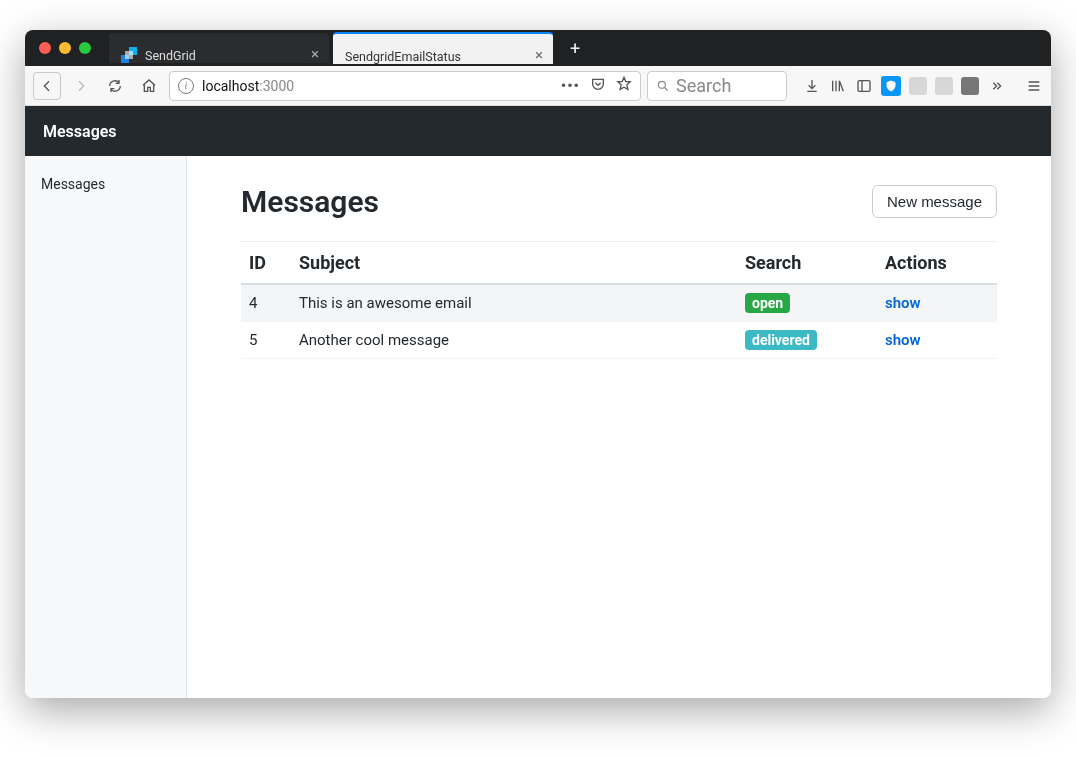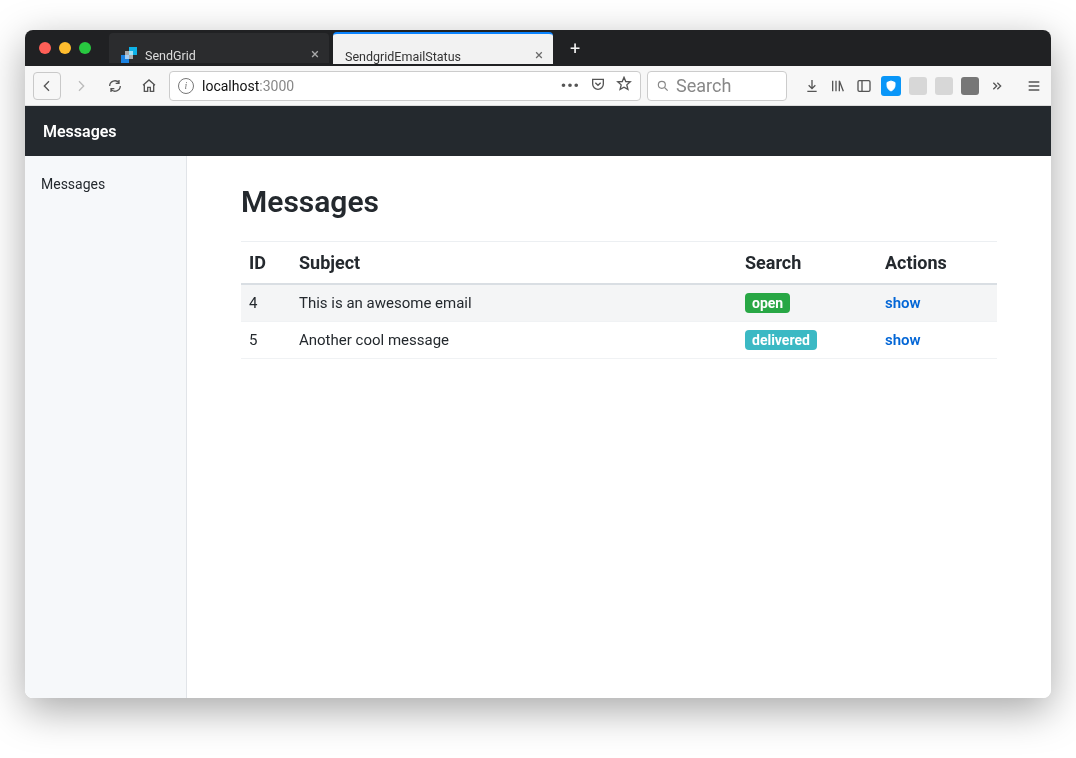--- a/index.html
+++ b/index.html
@@ -262,20 +262,21 @@
     <div class="app-header">
       <span class="app-header-title">Messages</span>
     </div>
     <div class="app-body">
       <div class="sidebar">
         <div class="sidebar-item">Messages</div>
       </div>
       <div class="main">
         <div class="main-header">
           <h1 class="main-title">Messages</h1>
+          <button class="btn-outline">New message</button>
         </div>
         <table>
           <thead>
             <tr>
               <th class="col-id">ID</th>
               <th>Subject</th>
               <th class="col-status">Search</th>
               <th class="col-actions">Actions</th>
             </tr>
           </thead>

